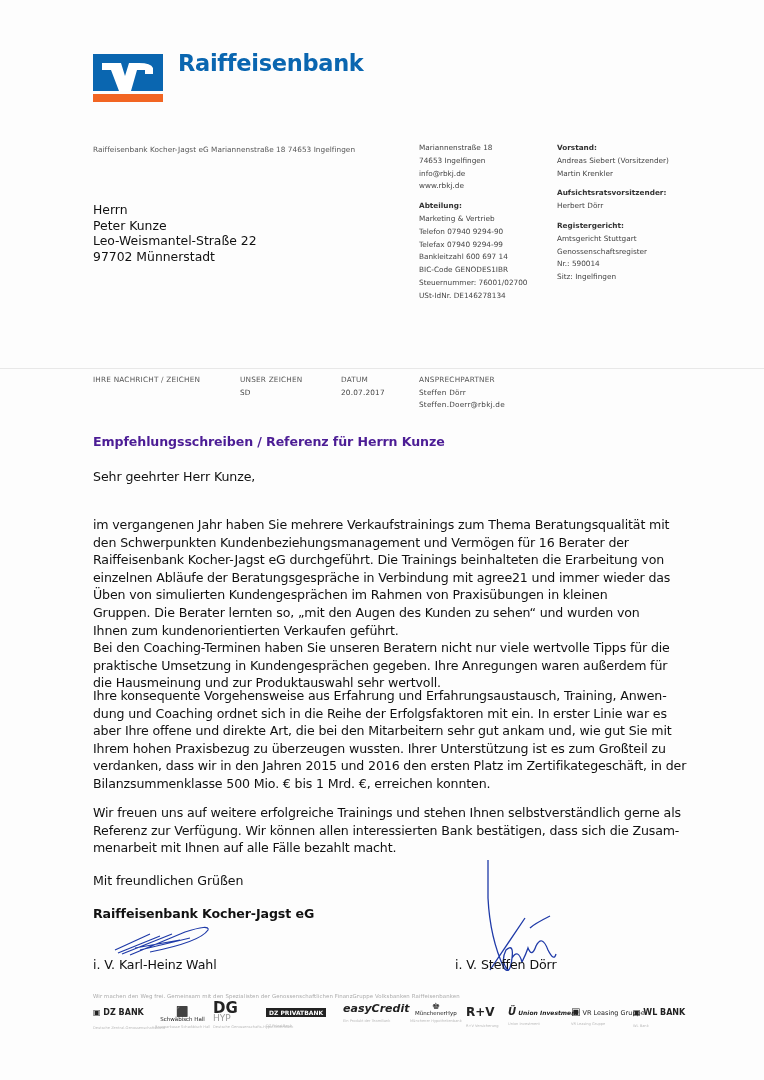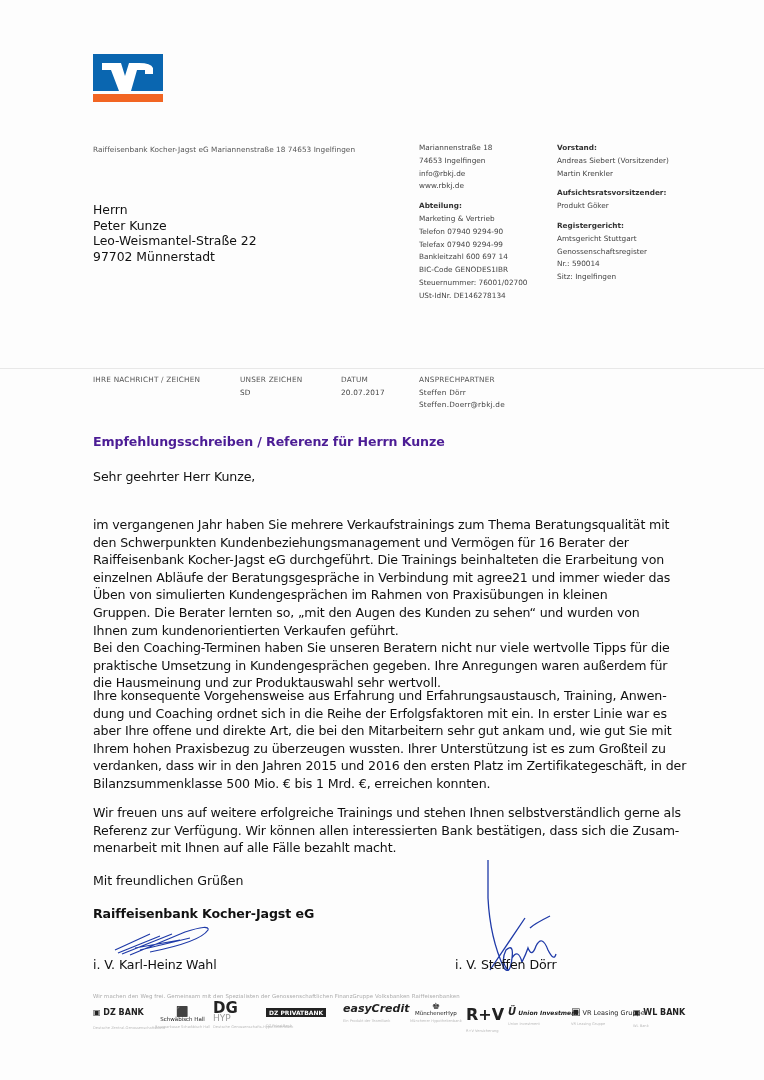--- a/index.html
+++ b/index.html
@@ -68,20 +68,21 @@
 <body>
 
 <div class="abs logo-mark">
   <svg width="70" height="48" viewBox="0 0 70 48">
     <rect x="0" y="0" width="70" height="37" fill="#0a66b0"></rect>
     <rect x="0" y="40" width="70" height="8" fill="#f26522"></rect>
     <path d="M9 9 L28 9 L32 22 L36 9 L46 9 Q58 9 60 14 L60 20 L52 20 L52 16 L44 16 L38 37 L26 37 L18 16 L9 16 Z" fill="#fff"></path>
   </svg>
 </div>
 <div class="abs logo-text">
+  <div>Raiffeisenbank</div>
 </div>
 
 <div class="abs sender-line">Raiffeisenbank Kocher-Jagst eG  Mariannenstraße 18  74653 Ingelfingen</div>
 
 <div class="abs recipient">
   <div>Herrn</div>
   <div>Peter Kunze</div>
   <div>Leo-Weismantel-Straße 22</div>
   <div>97702 Münnerstadt</div>
 </div>
@@ -101,21 +102,21 @@
   <div>Steuernummer: 76001/02700</div>
   <div>USt-IdNr. DE146278134</div>
 </div>
 
 <div class="abs col col-board">
   <div class="hd">Vorstand:</div>
   <div>Andreas Siebert (Vorsitzender)</div>
   <div>Martin Krenkler</div>
   <div class="gap"></div>
   <div class="hd">Aufsichtsratsvorsitzender:</div>
-  <div>Produkt Göker</div>
+  <div>Herbert Dörr</div>
   <div class="gap"></div>
   <div class="hd">Registergericht:</div>
   <div>Amtsgericht Stuttgart</div>
   <div>Genossenschaftsregister</div>
   <div>Nr.: 590014</div>
   <div>Sitz: Ingelfingen</div>
 </div>
 
 <div class="abs fold"></div>
 
@@ -207,21 +208,21 @@
   <div class="flogo" style="left:250px; top:-6px">
     <div class="nm" style="font-style:italic; font-size:11px">easyCredit</div>
     <div class="sub" style="margin-top:4px">Ein Produkt der TeamBank</div>
   </div>
   <div class="flogo" style="left:317px; top:-6px; text-align:center">
     <div style="font-size:9px; line-height:8px; color:#333">♚</div>
     <div class="nm" style="font-size:5.5px; font-weight:normal">MünchenerHyp</div>
     <div class="sub" style="margin-top:3px">Münchener Hypothekenbank</div>
   </div>
   <div class="flogo" style="left:373px; top:-3px">
-    <div class="nm" style="font-size:16px">R+V</div>
+    <div class="nm" style="font-size:12px">R+V</div>
     <div class="sub" style="margin-top:5px">R+V Versicherung</div>
   </div>
   <div class="flogo" style="left:415px; top:-2px">
     <div class="nm" style="font-style:italic; font-size:6px"><span style="font-size:10px">Ü</span> <span>Union Investment</span></div>
     <div class="sub" style="margin-top:5px">Union Investment</div>
   </div>
   <div class="flogo" style="left:478px; top:-2px">
     <div class="nm" style="font-size:6.5px; font-weight:normal"><span style="font-size:10px">▣</span> <span>VR Leasing Gruppe</span></div>
     <div class="sub" style="margin-top:5px">VR Leasing Gruppe</div>
   </div>

